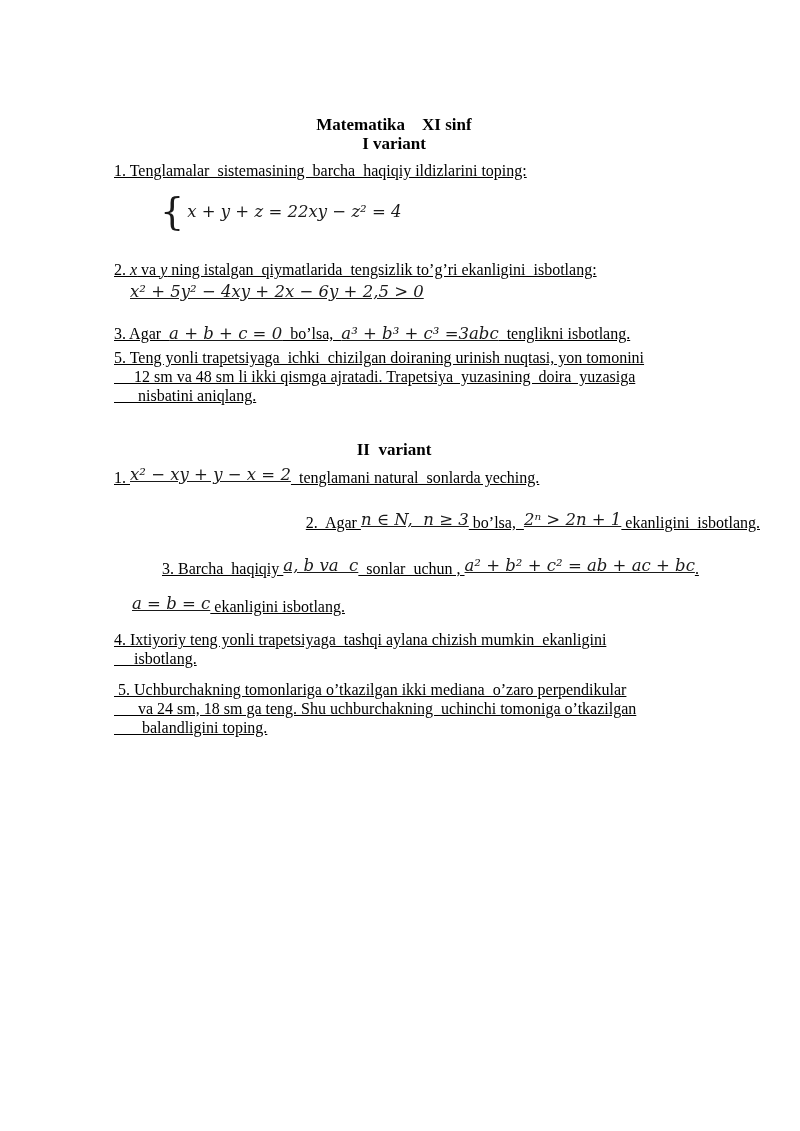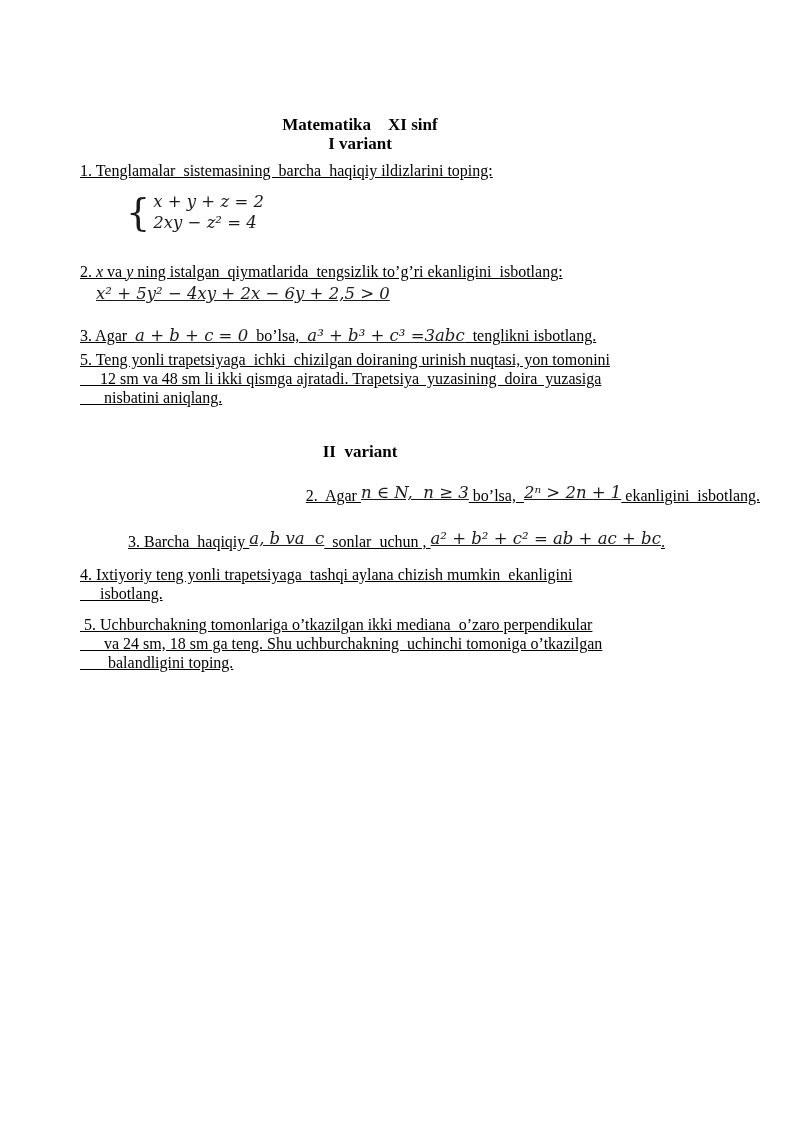--- a/index.html
+++ b/index.html
@@ -6,21 +6,21 @@
   html, body { background: #ffffff; }
   body {
     width: 800px;
     height: 1131px;
     position: relative;
     overflow: hidden;
     font-family: "Liberation Serif", serif;
     font-size: 16px;
     color: #000000;
   }
-  .page { padding: 115px 40px 0 80px; }
+  .page { padding: 115px 40px 0 114px; }
 
   .center-block { width: 560px; }
   .title, .heading {
     font-size: 17px;
     font-weight: bold;
     text-align: center;
     line-height: 19px;
     white-space: pre-wrap;
   }
   .heading-v2 { width: 560px; margin-top: 35px; }
@@ -41,21 +41,21 @@
 
   .system { margin-top: 11px; margin-left: 46px; display: flex; align-items: center; }
   .brace {
     font-family: "DejaVu Serif", serif;
     font-weight: 200;
     font-size: 38px;
     line-height: 40px;
     margin-right: 3px;
     color: #1a1a1a;
   }
-  .sys-lines { display: inline-flex; flex-direction: column; }
+  .sys-lines { display: inline-flex; flex-direction: row; }
   .sys-lines .formula { line-height: 21px; white-space: pre-wrap; }
 
   .p-v1-2 { margin-top: 29px; }
   .formula-line { margin-top: 2px; margin-left: 16px; line-height: 21px; }
   .p-v1-3 { margin-top: 22px; }
   .p-v1-4 { margin-top: 13px; }
   .p-v1-5 { margin-top: 5px; }
 
   .p-v2-1 { margin-top: 5px;  line-height: 21px; }
   .p-v2-2 { margin-top: 17px; line-height: 30px; text-align: right; }
@@ -90,25 +90,27 @@
 
   <p class="problem p-v1-3"><span>3. Agar  </span><span class="formula">a + b + c = 0</span><span>  bo’lsa,  </span><span class="formula">a³ + b³ + c³ =3abc</span><span>  tenglikni isbotlang.</span></p>
 
 
   <p class="problem p-v1-5"><span>5. Teng yonli trapetsiyaga  ichki  chizilgan doiraning urinish nuqtasi, yon tomonini
      12 sm va 48 sm li ikki qismga ajratadi. Trapetsiya  yuzasining  doira  yuzasiga
       nisbatini aniqlang.</span></p>
 
   <h2 class="heading heading-v2">II  variant</h2>
 
+  <p class="problem p-v2-1"><span>1. </span><span class="formula raised">x² − xy + y − x = 2</span><span>  tenglamani natural  sonlarda yeching.</span></p>
 
   <p class="problem p-v2-2"><span>2.  Agar </span><span class="formula raised">n ∈ N,  n ≥ 3</span><span> bo’lsa,  </span><span class="formula raised">2ⁿ &gt; 2n + 1</span><span> ekanligini  isbotlang.</span></p>
 
   <p class="problem p-v2-3a"><span>3. Barcha  haqiqiy </span><span class="formula raised">a, b va  c</span><span>  sonlar  uchun , </span><span class="formula raised">a² + b² + c² = ab + ac + bc</span><span>.</span></p>
 
+  <p class="problem p-v2-3b"><span class="formula raised">a = b = c</span><span> ekanligini isbotlang.</span></p>
 
   <p class="problem p-v2-4"><span>4. Ixtiyoriy teng yonli trapetsiyaga  tashqi aylana chizish mumkin  ekanligini
      isbotlang.</span></p>
 
   <p class="problem p-v2-5"><span> 5. Uchburchakning tomonlariga o’tkazilgan ikki mediana  o’zaro perpendikular
       va 24 sm, 18 sm ga teng. Shu uchburchakning  uchinchi tomoniga o’tkazilgan
        balandligini toping.</span></p>
 
 </div>
 

